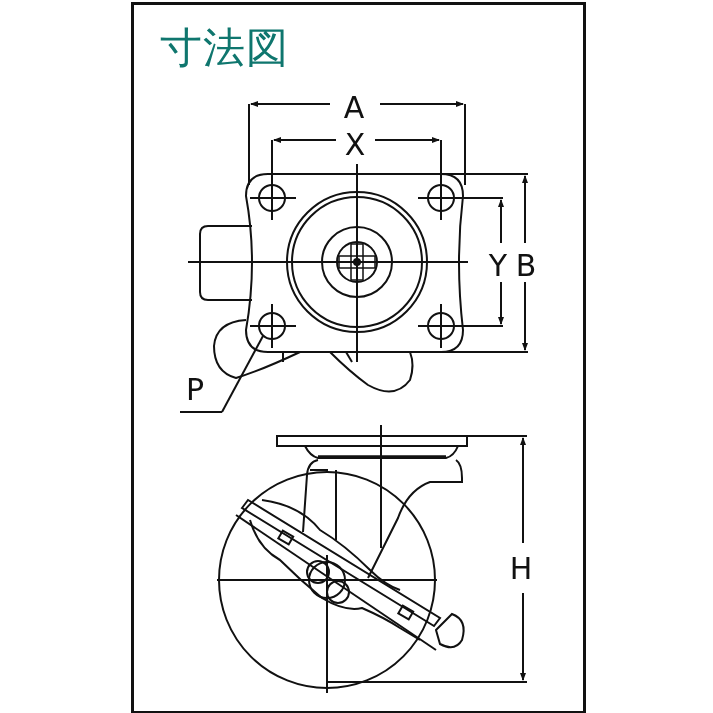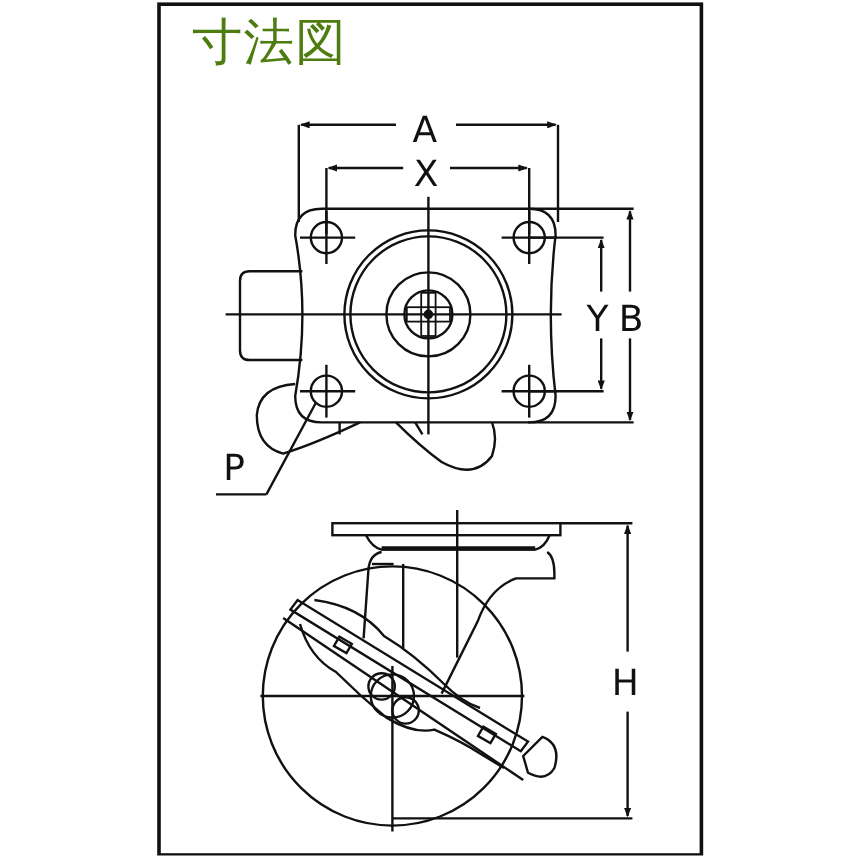--- a/index.html
+++ b/index.html
@@ -1,18 +1,18 @@
 <!DOCTYPE html>
 <html><head>
   <meta charset="utf-8">
   <style>
     html, body { margin: 0; padding: 0; background: #ffffff; }
     body { width: 713px; height: 713px; position: relative; overflow: hidden; font-family: "DejaVu Sans", sans-serif; }
     .frame { position: absolute; left: 131px; top: 2px; width: 449px; height: 706px; border: 3px solid #111; background: #fff; }
-    .title { position: absolute; left: 160px; top: 14px; font-size: 42px; color: #4d7c0f; letter-spacing: 1px; line-height: 1; }
+    .title { position: absolute; left: 160px; top: 30px; font-size: 42px; color: #0f766e; letter-spacing: 1px; line-height: 1; font-family: Liberation Mono, monospace; }
     svg.drawing { position: absolute; left: 0; top: 0; }
     svg text { font-family: "DejaVu Sans", sans-serif; fill: #111; }
   </style>
 </head>
 <body>
 
 <div class="frame"></div>
 <div class="title">寸法図</div>
 
 <svg class="drawing" width="713" height="713" viewBox="0 0 713 713">

